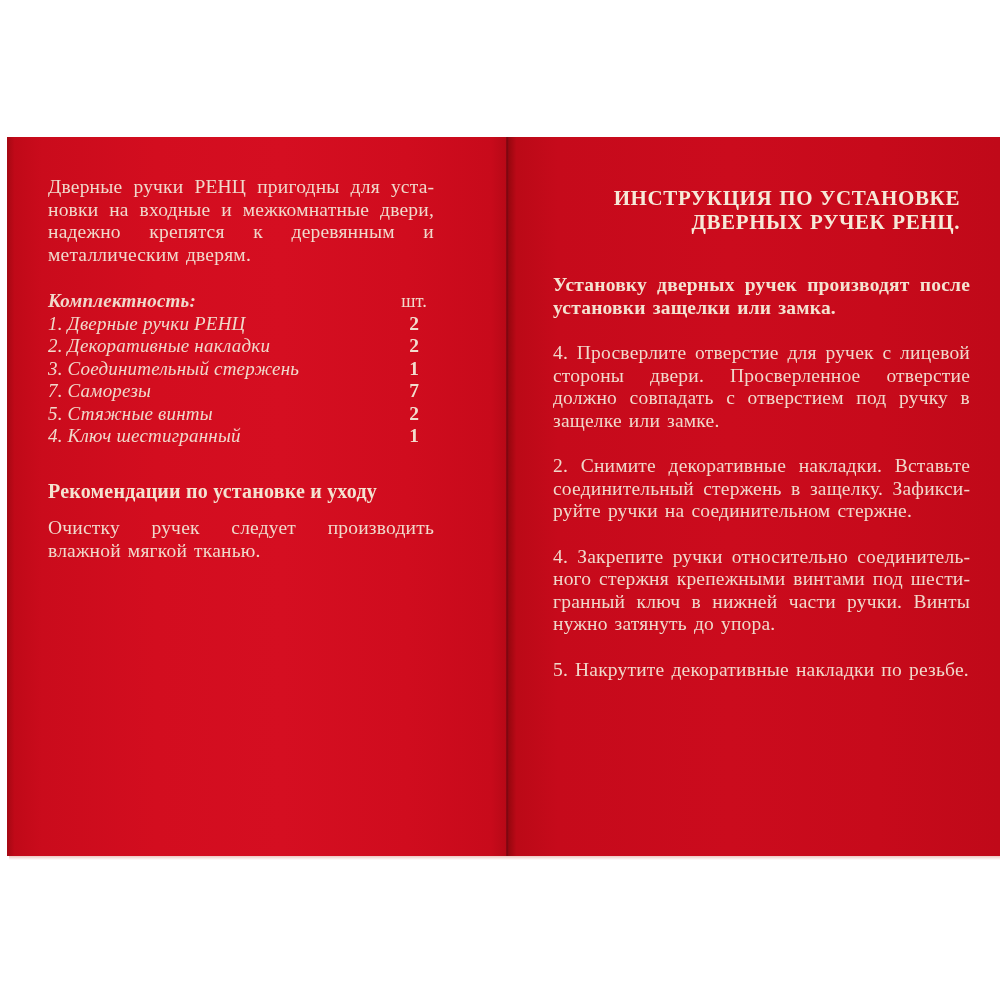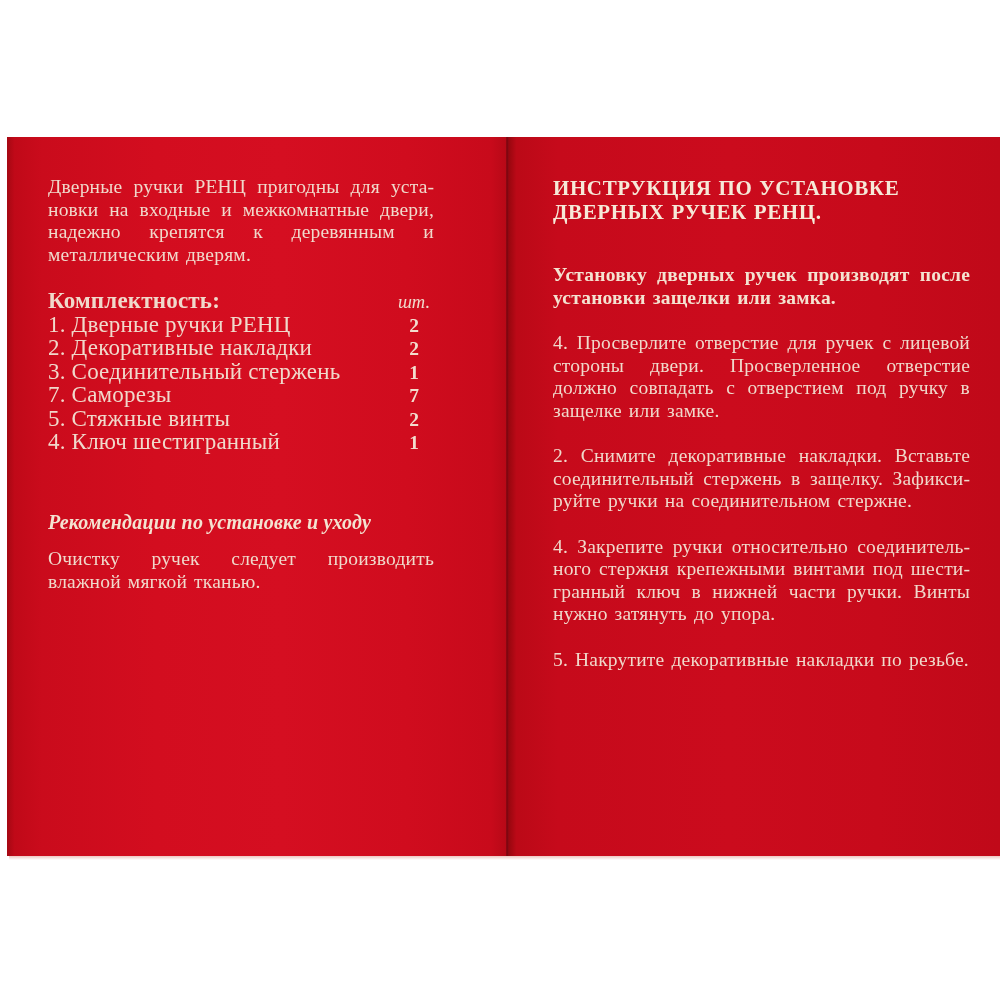--- a/index.html
+++ b/index.html
@@ -76,61 +76,61 @@
   }
   .section-title {
     margin: 0;
     font-size: 20px;
     line-height: 22.5px;
     font-weight: bold;
     color: #f4e3d1;
     letter-spacing: 0.2px;
   }
   .instruction-title {
-    margin: 0;
+    margin: 10px;
     font-size: 21px;
     line-height: 24px;
     font-weight: bold;
     color: #f6e9d8;
     letter-spacing: 0.6px;
     word-spacing: 0.05em;
-    text-align: left;
+    text-align: right;
   }
   
   .kit-header-row, .kit-row {
     display: flex;
     align-items: baseline;
   }
   .kit-label {
     flex: 1;
-    font-size: 23px;
+    font-size: 19px;
     line-height: 22.5px;
     color: #f0d9cb;
     letter-spacing: 0.2px;
+    font-style: italic;
   }
   .kit-qty {
     width: 40px;
     text-align: center;
     font-size: 19.5px;
     line-height: 22.5px;
     color: #f2ddce;
     font-weight: bold;
   }
   .kit-unit {
     width: 40px;
     text-align: center;
     font-size: 18.5px;
     line-height: 22.5px;
     font-weight: normal;
     color: #f0d9cb;
-    font-style: italic;
   }
   
   .m-kit        { margin-top: 24px; }
-  .m-care-title { margin-top: 56px; font-style: italic; }
+  .m-care-title { margin-top: 32px; }
   .m-care-p1    { margin-top: 20px; }
   .m-para       { margin-top: 15px; }
   .m-subtitle   { margin-top: 40px; }
   .m-step       { margin-top: 23px; }
 </style>
 </head>
 <body>
 
 <div class="canvas">
   <div class="leaflet">

